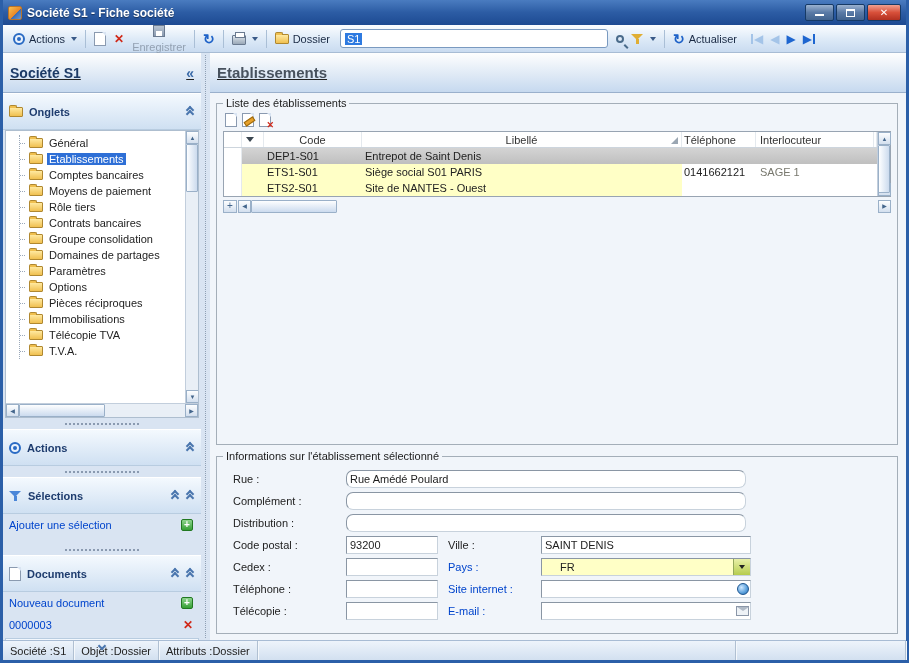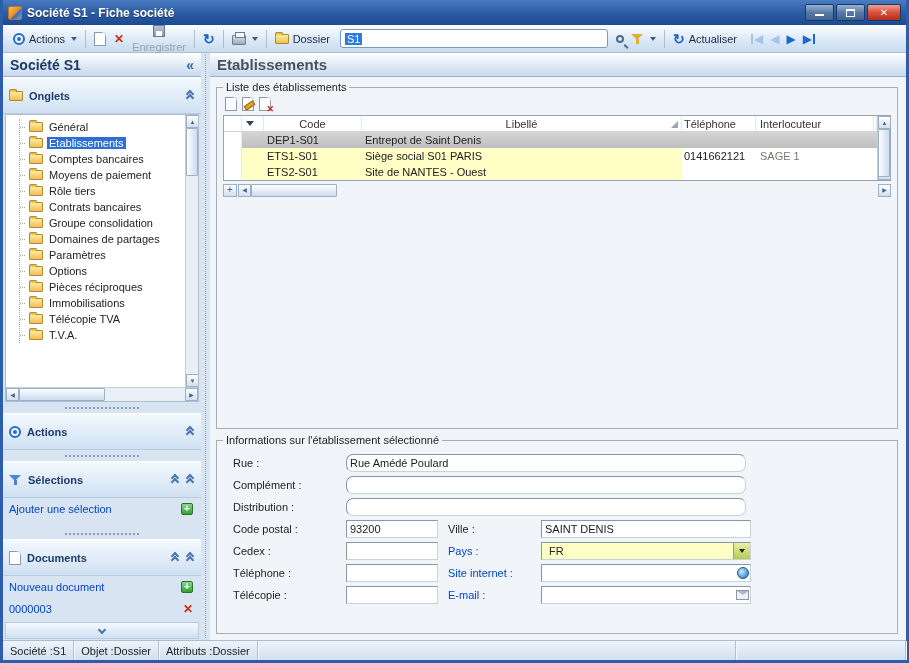--- a/index.html
+++ b/index.html
@@ -50,21 +50,21 @@
   .arr.dis { color:#a4c4e8; }
   .arr .bar { width:2px; height:10px; background:currentColor; display:inline-block; }
 
   
   .content { flex:1; display:flex; min-height:0; }
   .sidebar { width:198px; flex:none; display:flex; flex-direction:column; background:#d9e4f2; }
   .vsplit { width:9px; flex:none; display:flex; justify-content:center; }
   .vsplit::before { content:""; width:0; border-left:1px dotted #8fa0b4; margin:2px 0; }
   .main { flex:1; display:flex; flex-direction:column; min-width:0; }
 
-  .band { height:24px; flex:none; background:linear-gradient(#fefefe,#c6d9ef); border-bottom:1px solid #9ab0cc; display:flex; align-items:center; padding:0 7px; }
+  .band { height:40px; flex:none; background:linear-gradient(#fefefe,#c6d9ef); border-bottom:1px solid #9ab0cc; display:flex; align-items:center; padding:0 7px;text-decoration:underline; }
   .side-title { font-weight:bold; font-size:14px; color:#1c3a66; }
   .collapse-glyph { margin-left:auto; color:#3a6aa8; font-weight:bold; font-size:14px; }
   .main-title { font-weight:bold; font-size:15px; color:#48525e; }
 
   .panel-header { height:37px; flex:none; background:linear-gradient(#f4f9fe,#cfe0f2); border-top:1px solid #fff; border-bottom:1px solid #b8cce0; display:flex; align-items:center; gap:6px; padding:0 6px; color:#1e3c6e; font-weight:bold; }
   .chev { position:relative; width:10px; height:10px; flex:none; }
   .chev::before, .chev::after { content:""; position:absolute; left:2px; width:4px; height:4px; border-left:2px solid #4a76ae; border-top:2px solid #4a76ae; transform:rotate(45deg); }
   .chev::before { top:0; } .chev::after { top:4px; }
   .chev-down { width:6px; height:6px; border-left:2px solid #4a76ae; border-bottom:2px solid #4a76ae; transform:rotate(-45deg); margin-top:-2px; }
   .ml-auto { margin-left:auto; }
@@ -138,21 +138,21 @@
   .bluel { color:#0044cc; }
   input.fld { height:18px; border:1px solid; border-color:#8a96a4 #c8d2dc #c8d2dc #8a96a4; background:#fff; padding:0 3px; font:11px "Liberation Sans",sans-serif; color:#1c1c1c; }
   .in-wide { width:400px;border-radius:7px; }
   .in-s { width:92px; }
   .in-r { width:210px; }
   .in-wrap { position:relative; width:210px; flex:none; display:flex; }
   .in-wrap input { width:100%; }
   .globe { position:absolute; right:2px; top:3px; width:12px; height:12px; border-radius:50%; background:radial-gradient(circle at 35% 35%, #cfe8ff, #5aa0dc 60%, #2a6aa8); border:1px solid #1d5590; }
   .mail { position:absolute; right:2px; top:4px; width:13px; height:10px; background:#eef2f6; border:1px solid #8a96a8; }
   .mail::after { content:""; position:absolute; left:0; top:0; border-left:6px solid transparent; border-right:6px solid transparent; border-top:4px solid #b0bac6; }
-  .combo { width:210px; height:18px; flex:none; border:1px solid; border-color:#8a96a4 #c8d2dc #c8d2dc #8a96a4; background:#ffffc6; display:flex; align-items:center; padding-left:7px; }
+  .combo { width:210px; height:18px; flex:none; border:1px solid; border-color:#8a96a4 #c8d2dc #c8d2dc #8a96a4; background:#ffffc6; display:flex; align-items:center; padding-left:18px; }
   .combo-btn { margin-left:auto; width:17px; height:16px; background:linear-gradient(#e9f0a8,#b5cc4e); border-left:1px solid #94a85c; display:flex; align-items:center; justify-content:center; }
   .combo-btn .tri { width:0; height:0; border-left:3px solid transparent; border-right:3px solid transparent; border-top:4px solid #222; }
 
   
   .statusbar { height:20px; flex:none; background:linear-gradient(#eef4fb,#d2e0f0); border-top:1px solid #a8bcd4; display:flex; align-items:stretch; }
   .seg { display:flex; align-items:center; padding:0 7px; border-right:1px solid #b0c0d2; box-shadow:1px 0 0 #f4f8fc; white-space:nowrap; }
   .seg.grow { flex:1; }
   .seg.empty-r { width:170px; }
 </style>
 </head>

